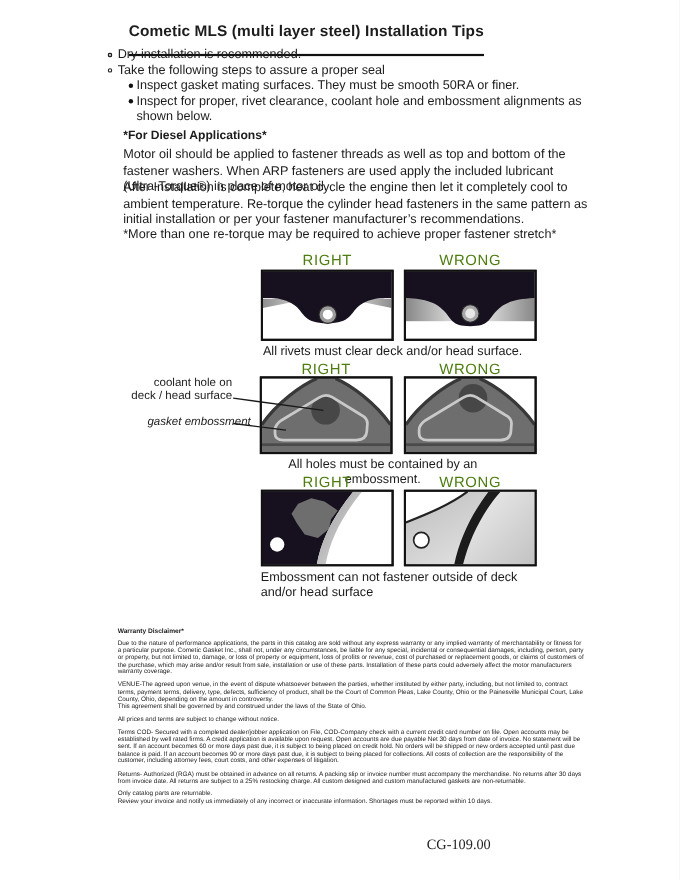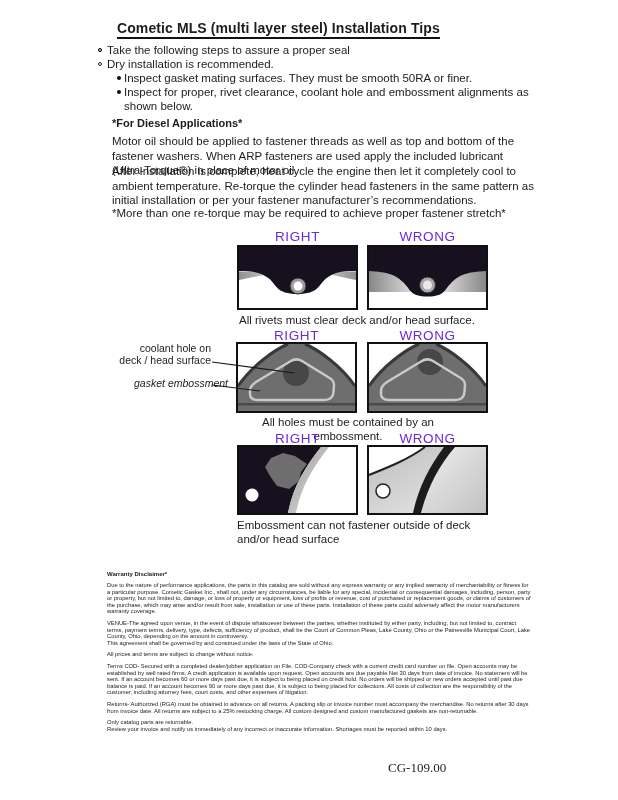--- a/index.html
+++ b/index.html
@@ -4,35 +4,35 @@
 <style>
   * { margin:0; padding:0; box-sizing:border-box; }
   html,body { background:#e8e8e8; }
   .page {
     position:relative; width:618px; height:800px; background:#fff;
     font-family:"Liberation Sans","DejaVu Sans",sans-serif; color:var(--ink,#1c1c1c);
     overflow:hidden; margin:0 auto;
   }
   .title {
     position:absolute; left:117px; top:20px; font-size:14px; font-weight:bold;
-    border-bottom:2px solid #111; padding-bottom:1px; letter-spacing:.1px;
+    border-bottom:2px solid #111; padding-bottom:13px; letter-spacing:.1px;
   }
   .bullets { position:absolute; left:98px; top:43px; width:440px; font-size:11.5px; line-height:14px; }
   .b-item { position:relative; padding-left:9px; }
   .b-circle { position:absolute; left:0; top:4.5px; width:4px; height:4px; border:1px solid #222; border-radius:50%; }
   .sb-item { position:relative; padding-left:26px; }
   .b-dot { position:absolute; left:19px; top:5px; width:4px; height:4px; background:#111; border-radius:50%; }
   .diesel-head { position:absolute; left:112px; top:117px; font-size:11px; font-weight:bold; }
   .para { position:absolute; left:112px; width:422px; font-size:11.5px; line-height:14.5px; }
   .p1 { top:134px; } .p2 { top:164px; } .p3 { top:206px; }
   .fig { position:absolute; }
   .fig-1 { left:237px; top:229px; width:252px; height:100px; }
   .fig-2 { left:110px; top:328px; width:379px; height:104px; }
   .fig-3 { left:237px; top:431px; width:252px; height:112px; }
-  .rw { position:absolute; top:0; width:121px; text-align:center; font-size:13.5px; letter-spacing:.6px; color:#6d28d9; }
+  .rw { position:absolute; top:0; width:121px; text-align:center; font-size:13.5px; letter-spacing:.6px; color:#4d7c0f; }
   .rw-r { left:0; } .rw-w { left:130px; }
   .fig-2 .rw-r { left:126px; } .fig-2 .rw-w { left:257px; }
   .dbox { position:absolute; top:16px; display:block; }
   .dbox-r { left:0; } .dbox-w { left:130px; }
   .fig-2 .dbox { top:14px; }
   .fig-2 .dbox-r { left:126px; } .fig-2 .dbox-w { left:257px; }
   .fig-3 .dbox { top:14px; }
   .fig-cap { position:absolute; font-size:11.5px; line-height:13.5px; white-space:pre-line; }
   .fig-1 .fig-cap { left:2px; top:85px; width:250px; }
   .fig-2 .fig-cap { left:118px; top:88px; width:240px; text-align:center; }
@@ -52,25 +52,25 @@
 <div class="page">
 
   <h1 class="title">Cometic MLS (multi layer steel) Installation Tips</h1>
 
   <div class="bullets">
     <div class="b-item">
       <span class="b-circle"></span>
     </div>
     <div class="b-item">
       <span class="b-circle"></span>
-      <span>Take the following steps to assure a proper seal</span>
+      <span>Dry installation is recommended.</span>
     </div>
     <div class="b-item">
       <span class="b-circle"></span>
-      <span>Dry installation is recommended.</span>
+      <span>Take the following steps to assure a proper seal</span>
     </div>
     <div class="sb-item">
       <span class="b-dot"></span>
       <span>Inspect gasket mating surfaces.  They must be smooth 50RA or finer.</span>
     </div>
     <div class="sb-item">
       <span class="b-dot"></span>
       <span>Inspect for proper, rivet clearance, coolant hole and embossment alignments as shown below.</span>
     </div>
   </div>

